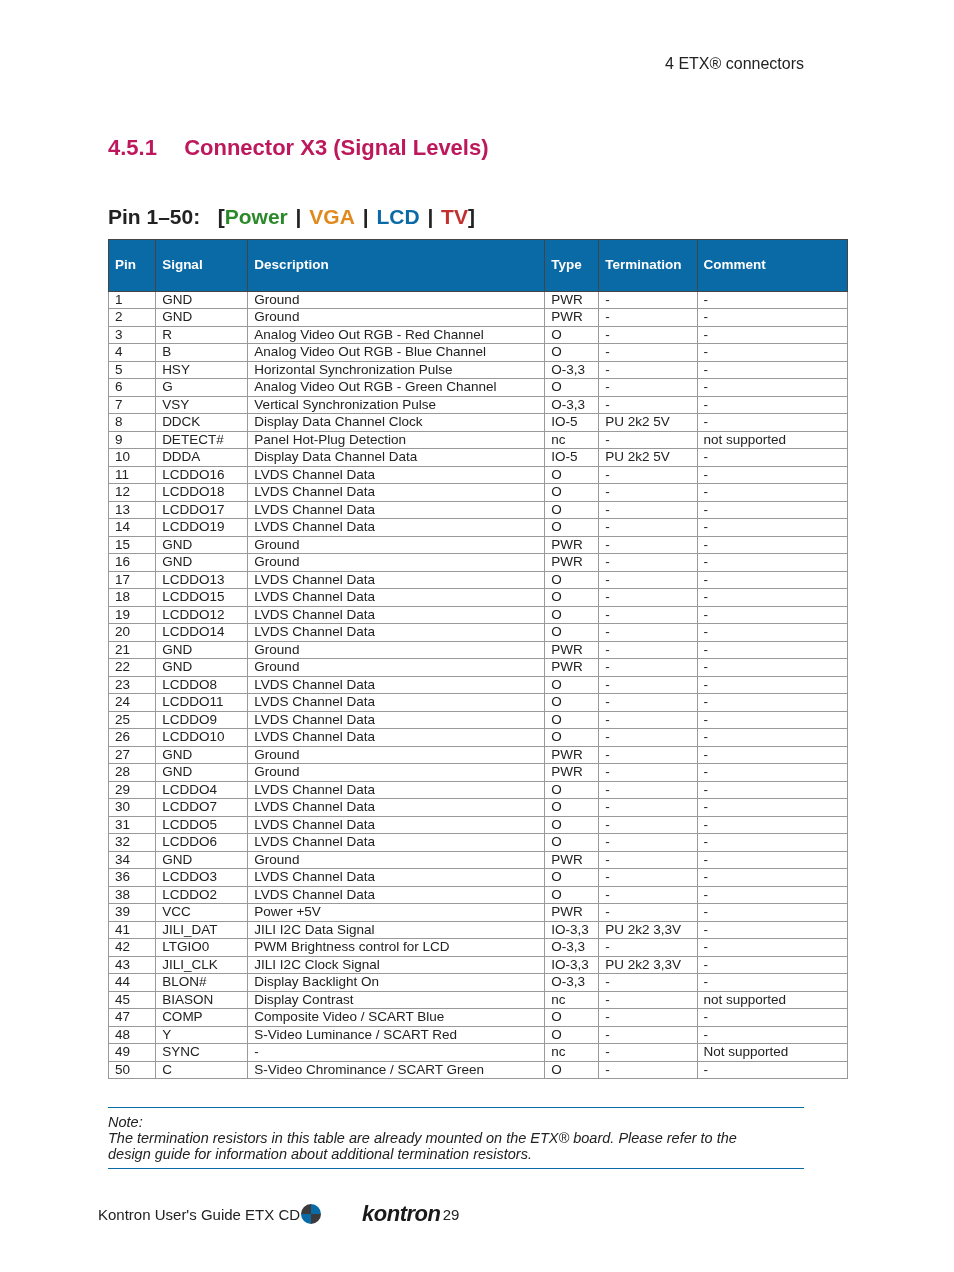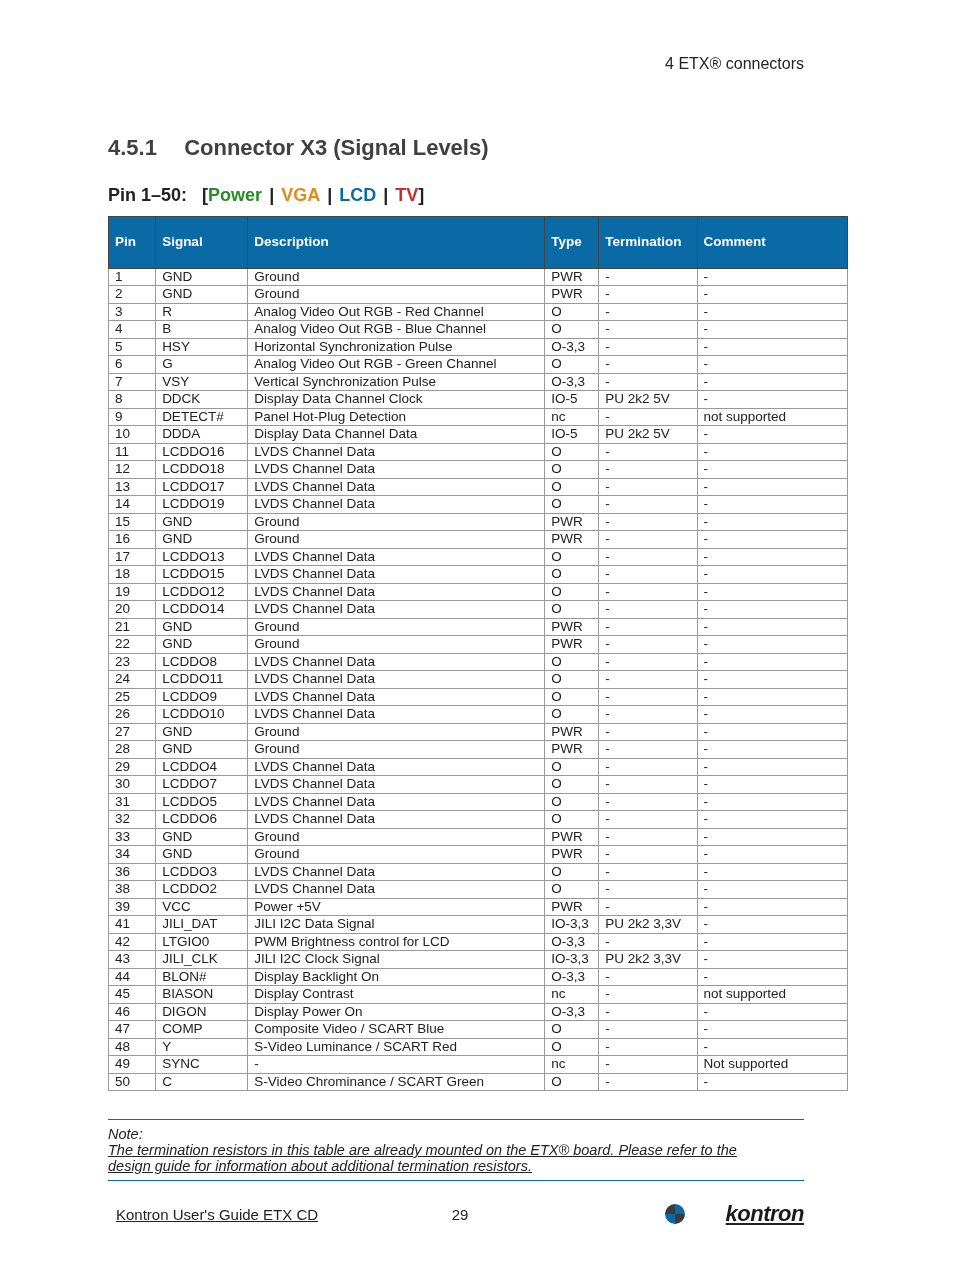--- a/index.html
+++ b/index.html
@@ -23,29 +23,29 @@
     position: absolute;
     top: 55px;
     right: 108px;
     font-size: 16px;
     color: #222;
   }
   .section-heading {
     margin-top: 75px;
     font-size: 22px;
     font-weight: 700;
-    color: #404040;
+    color: #be185d;
   }
   .section-heading .num {
     display: inline-block;
     width: 70px;
   }
   .legend {
-    margin-top: 24px;
-    font-size: 18px;
+    margin-top: 44px;
+    font-size: 21px;
     font-weight: 700;
     color: #222;
   }
   .legend .bracket { color: #222; font-weight: 700; }
   .legend .power { color: #2a8a2a; }
   .legend .vga   { color: #e08a1e; }
   .legend .lcd   { color: #0a6aa6; }
   .legend .tv    { color: #c2302f; }
   .legend .pipe  { color: #222; margin: 0 2px; }
   table.pins {
@@ -99,33 +99,31 @@
     display: inline-block;
     width: 60px;
     font-style: italic;
     vertical-align: top;
   }
   .note-block .text {
     display: inline-block;
     width: 650px;
     font-style: italic;
     vertical-align: top;
-    text-decoration: underline;
   }
   .footer {
     position: absolute;
     bottom: 45px;
-    left: 116px;
+    left: 98px;
     right: 108px;
     font-size: 15px;
     color: #222;
     display: flex;
-    justify-content: space-between;
+    justify-content: flex-start;
     align-items: center;
-    text-decoration: underline;
   }
   .footer .pagenum {
     position: absolute;
     left: 50%;
     transform: translateX(-50%);
   }
   .logo {
     font-weight: 800;
     font-style: italic;
     font-size: 22px;
@@ -424,28 +422,20 @@
         </tr>
         <tr>
           <td>32</td>
           <td>LCDDO6</td>
           <td class="c-lcd">LVDS Channel Data</td>
           <td>O</td>
           <td>-</td>
           <td>-</td>
         </tr>
         <tr>
-          <td>33</td>
-          <td>GND</td>
-          <td class="c-power">Ground</td>
-          <td>PWR</td>
-          <td>-</td>
-          <td>-</td>
-        </tr>
-        <tr>
           <td>34</td>
           <td>GND</td>
           <td class="c-power">Ground</td>
           <td>PWR</td>
           <td>-</td>
           <td>-</td>
         </tr>
         <tr>
           <td>36</td>
           <td>LCDDO3</td>
@@ -502,28 +492,20 @@
           <td>-</td>
           <td>-</td>
         </tr>
         <tr>
           <td>45</td>
           <td>BIASON</td>
           <td class="c-lcd">Display Contrast</td>
           <td>nc</td>
           <td>-</td>
           <td>not supported</td>
-        </tr>
-        <tr>
-          <td>46</td>
-          <td>DIGON</td>
-          <td class="c-lcd">Display Power On</td>
-          <td>O-3,3</td>
-          <td>-</td>
-          <td>-</td>
         </tr>
         <tr>
           <td>47</td>
           <td>COMP</td>
           <td class="c-tv">Composite Video / SCART Blue</td>
           <td>O</td>
           <td>-</td>
           <td>-</td>
         </tr>
         <tr>

